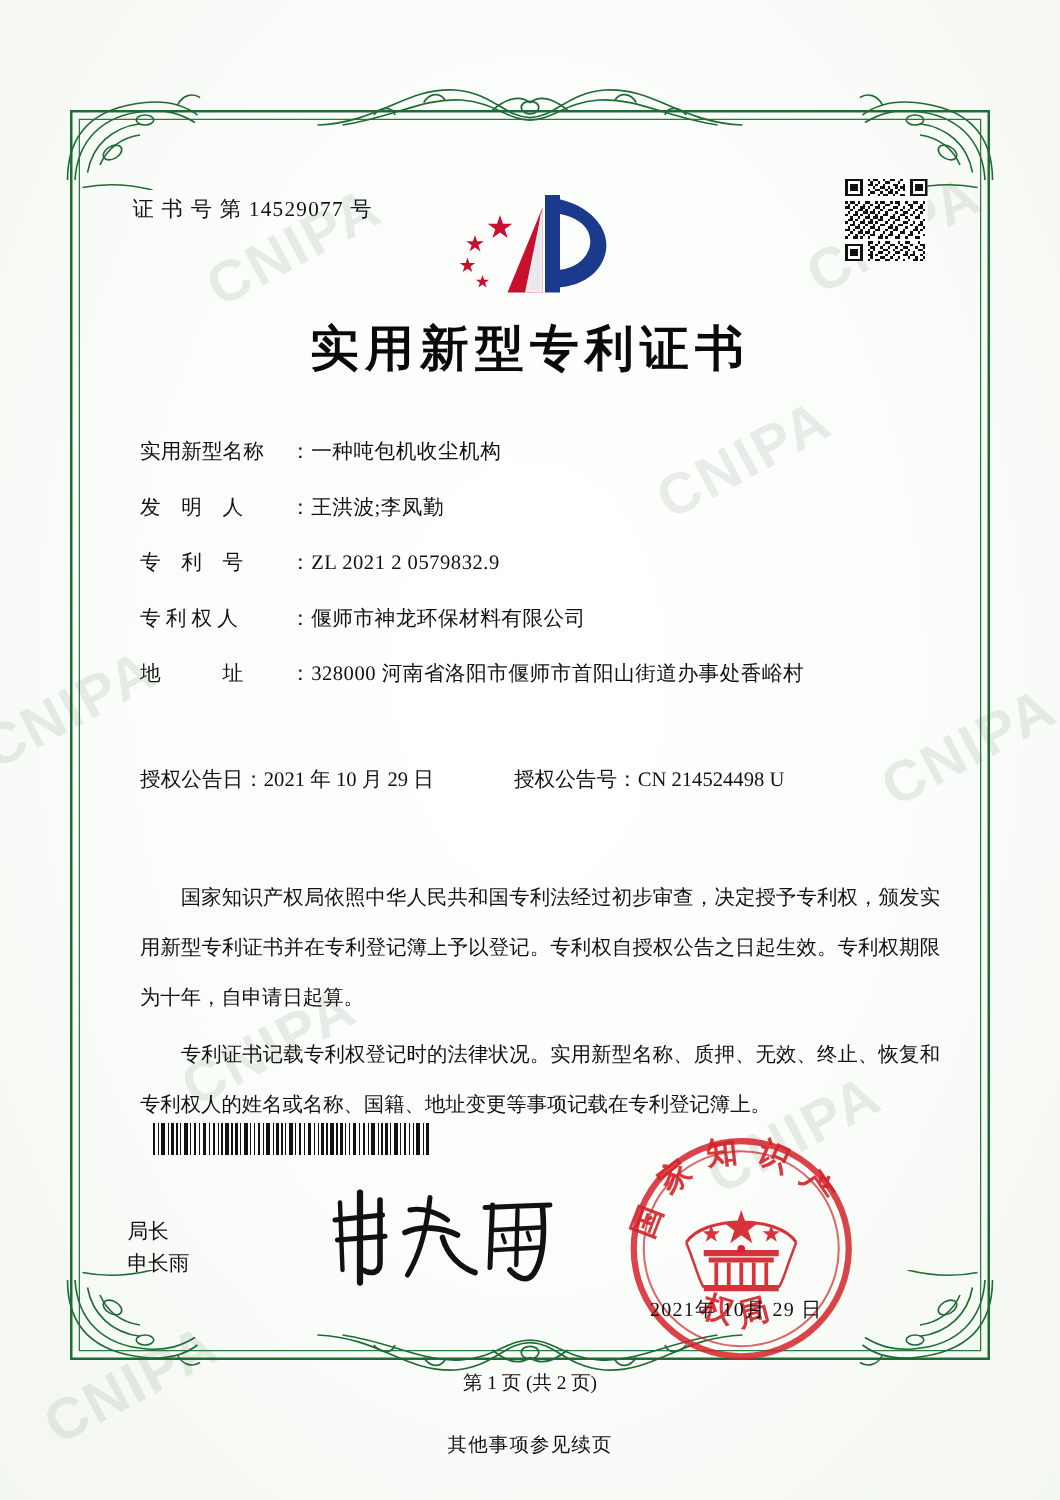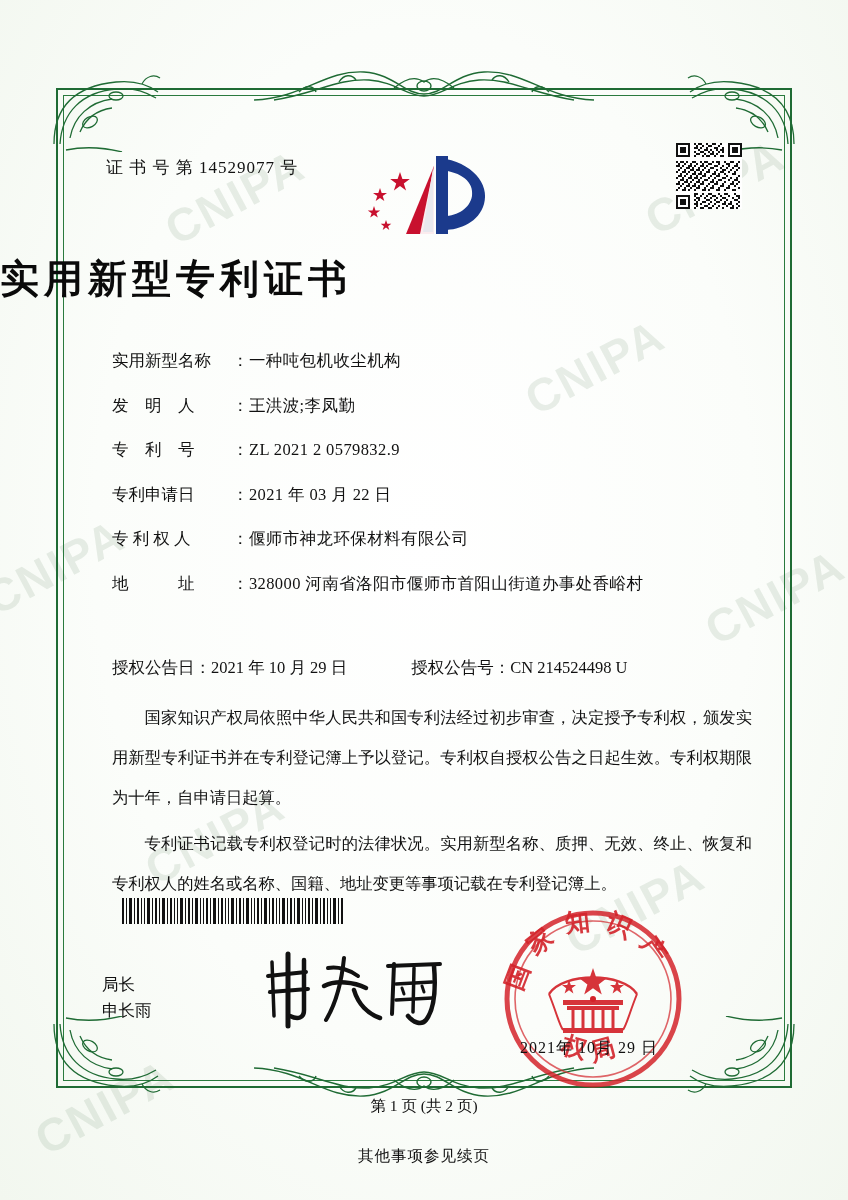--- a/index.html
+++ b/index.html
@@ -100,20 +100,21 @@
     left: 50%;
     top: 150px;
     transform: translateX(-50%);
     width: 160px; height: 92px;
   }
 
   .main-title {
     position: absolute;
     left: 0; right: 0;
     top: 252px;
+    text-align: center;
     font-size: 39px;
     font-weight: bold;
     letter-spacing: 5px;
     color: #0a0a0a;
     font-family: "Liberation Serif", serif;
   }
 
   
   .fields {
     position: absolute;
@@ -599,24 +600,20 @@
     </div>
     <div class="field-row">
       <span class="field-label">发　明　人</span>
       <span class="field-value"><span>：</span><span>王洪波;李凤勤</span></span>
     </div>
     <div class="field-row">
       <span class="field-label">专　利　号</span>
       <span class="field-value"><span>：</span><span>ZL 2021 2 0579832.9</span></span>
     </div>
     <div class="field-row">
-      <span class="field-label">专利申请日</span>
-      <span class="field-value"><span>：</span><span>2021 年 03 月 22 日</span></span>
-    </div>
-    <div class="field-row">
       <span class="field-label">专 利 权 人</span>
       <span class="field-value"><span>：</span><span>偃师市神龙环保材料有限公司</span></span>
     </div>
     <div class="field-row">
       <span class="field-label">地　　　址</span>
       <span class="field-value"><span>：</span><span>328000 河南省洛阳市偃师市首阳山街道办事处香峪村</span></span>
     </div>
 
     <div class="row-inline">
       <span class="seg-label">授权公告日：</span>

